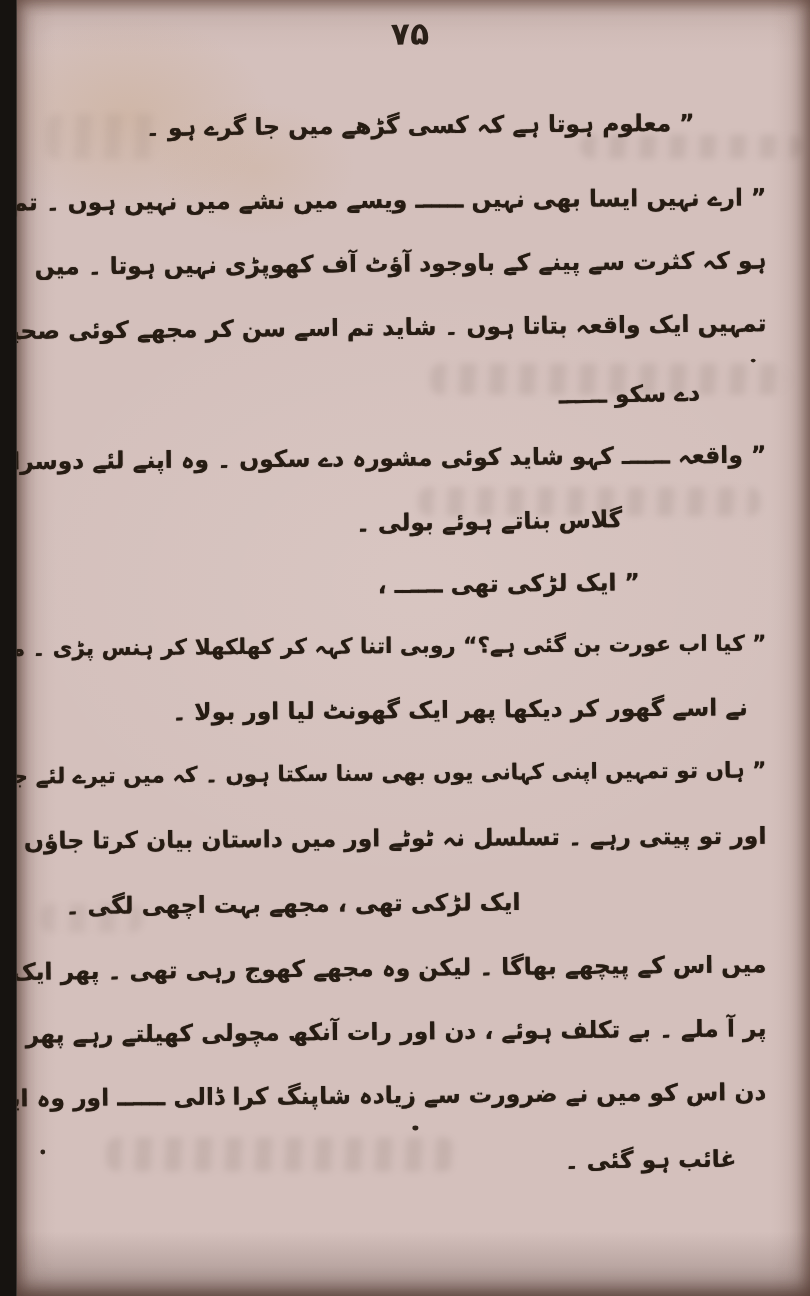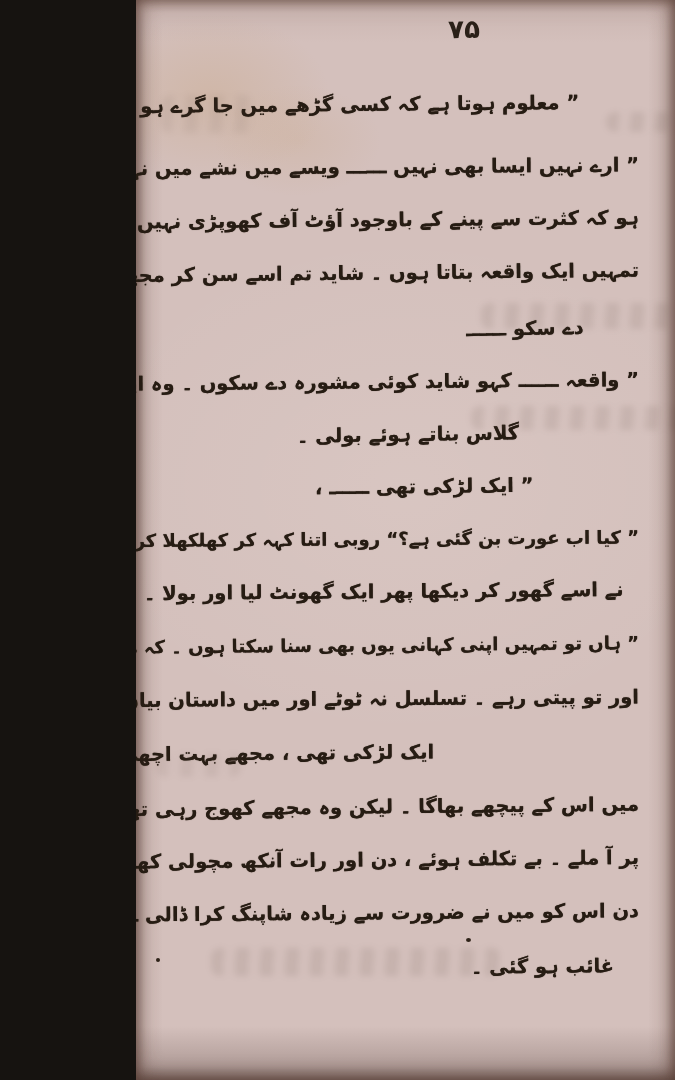--- a/index.html
+++ b/index.html
@@ -5,21 +5,21 @@
   html, body {
     margin: 0;
     padding: 0;
     width: 675px;
     height: 1080px;
     background: #161310;
     overflow: hidden;
   }
   .page {
     position: relative;
-    width: 539px;
+    width: 661px;
     height: 1080px;
     overflow: hidden;
     font-family: "DejaVu Sans", sans-serif;
     background:
       radial-gradient(ellipse 170px 120px at 14% 9%, rgba(189,144,84,0.20), transparent 70%),
       radial-gradient(ellipse 120px 80px at 30% 13%, rgba(189,144,84,0.13), transparent 70%),
       radial-gradient(ellipse 420px 320px at 50% 45%, rgba(255,246,240,0.10), transparent 80%),
       linear-gradient(to right, rgba(110,80,70,0.12), transparent 5%, transparent 95%, rgba(110,80,70,0.14)),
       linear-gradient(to bottom, rgba(110,80,70,0.10), transparent 4%, transparent 95%, rgba(55,35,30,0.30)),
       #d4c0bc;

